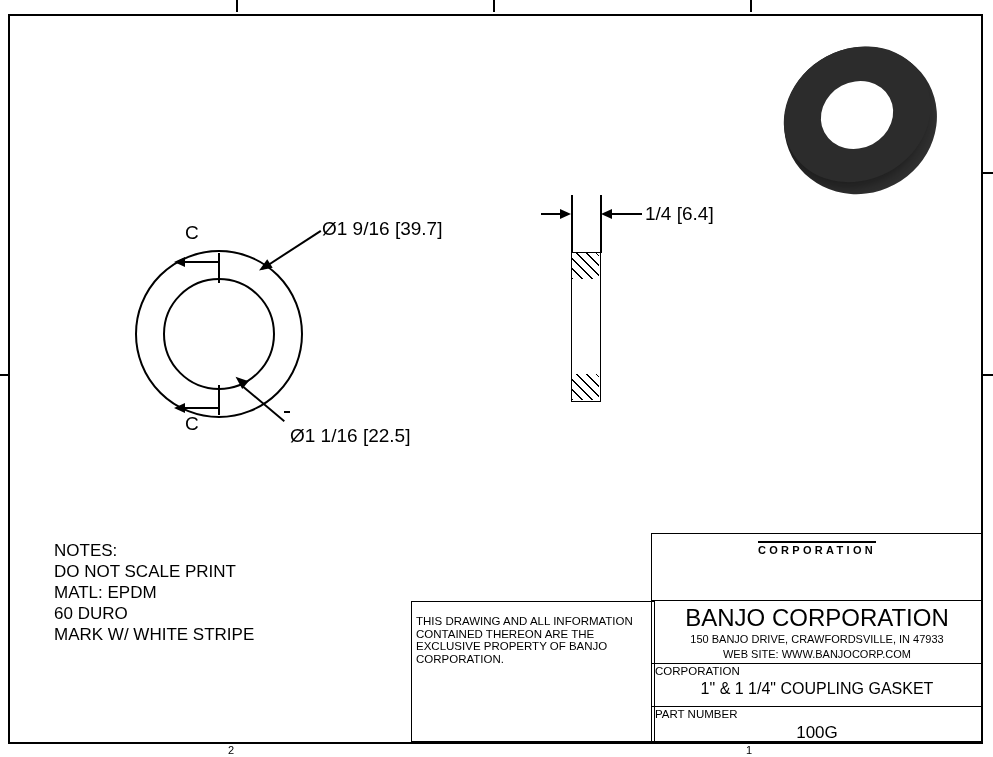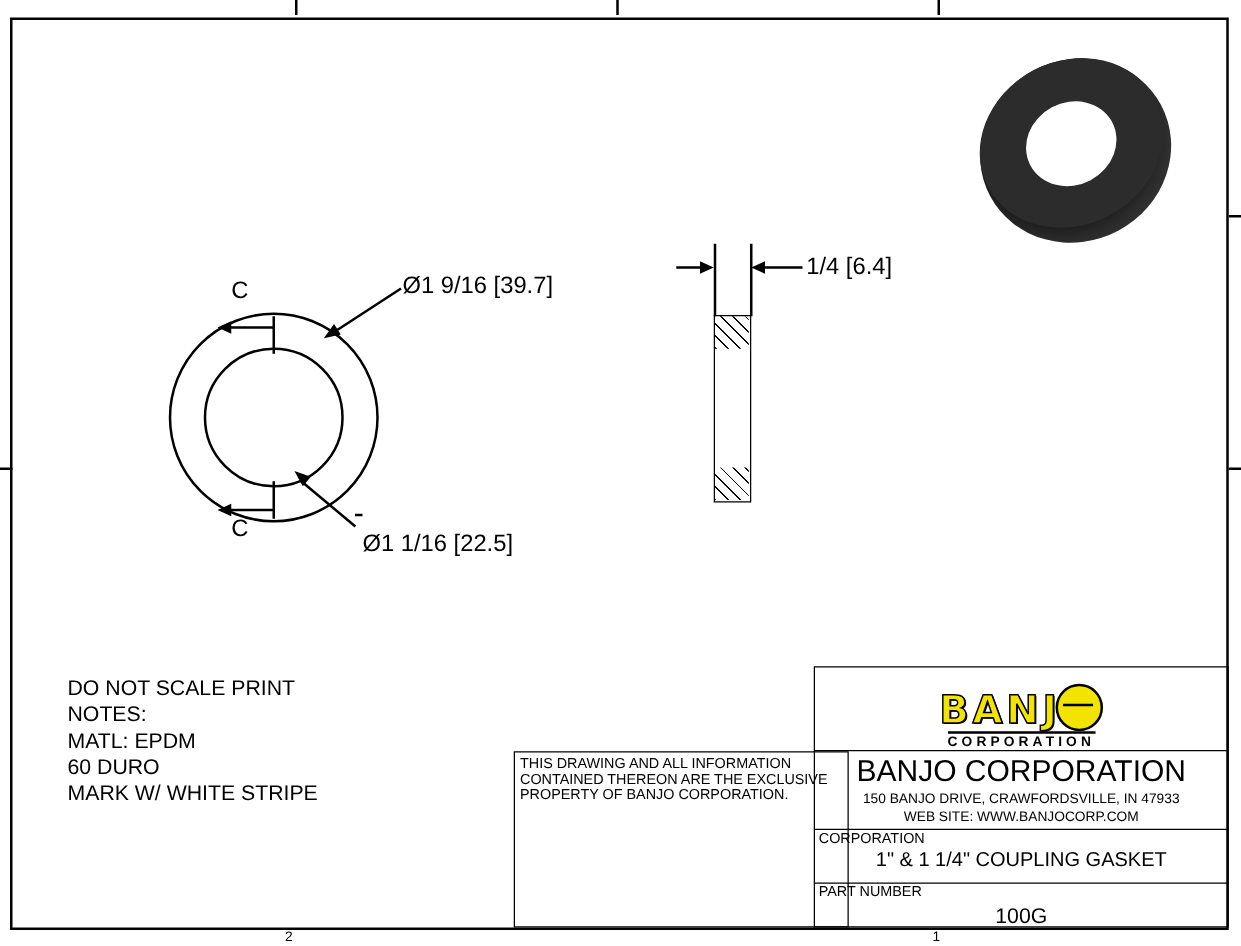--- a/index.html
+++ b/index.html
@@ -201,27 +201,27 @@
     top: 540px;
     font-size: 17px;
     line-height: 21px;
   }
 
   
   .legal-box {
     position: absolute;
     left: 411px;
     top: 601px;
-    width: 268px;
+    width: 244px;
     height: 141px;
     border: 1.5px solid #000;
     box-sizing: border-box;
     font-size: 11.5px;
     line-height: 12.6px;
-    padding: 3px 4px;
+    padding: 13px 4px;
   }
   .legal-box p { margin: 0 0 9px 0; }
 
   .title-block {
     position: absolute;
     left: 651px;
     top: 533px;
     width: 332px;
     height: 209px;
     border: 1.5px solid #000;
@@ -367,37 +367,34 @@
   <div class="dim-text" style="left:645px; top:203px;">1/4 [6.4]</div>
 
   <div class="iso-view">
     <div class="iso-outer"></div>
     <div class="iso-hole-shade"></div>
     <div class="iso-top"></div>
     <div class="iso-hole"></div>
   </div>
 
   <div class="notes">
+    <div>NOTES:</div>
     <div>DO NOT SCALE PRINT</div>
-    <div>NOTES:</div>
     <div>MATL: EPDM</div>
     <div>60 DURO</div>
     <div>MARK W/ WHITE STRIPE</div>
   </div>
 
   <div class="legal-box">
     <p>THIS DRAWING AND ALL INFORMATION CONTAINED THEREON ARE THE EXCLUSIVE PROPERTY OF BANJO CORPORATION.</p>
   </div>
 
   <div class="title-block">
     <div class="logo-row">
       <div class="logo-wrap">
-        <div>
-          <span class="logo-banjo">BANJ</span><span class="logo-disc"></span>
-        </div>
         <div class="logo-corp">CORPORATION</div>
       </div>
     </div>
     <div class="company-name">BANJO CORPORATION</div>
     <div class="addr">
       <div>150 BANJO DRIVE, CRAWFORDSVILLE, IN 47933</div>
       <div>WEB SITE: WWW.BANJOCORP.COM</div>
     </div>
     <div class="field">
       <div class="field-label">CORPORATION</div>

